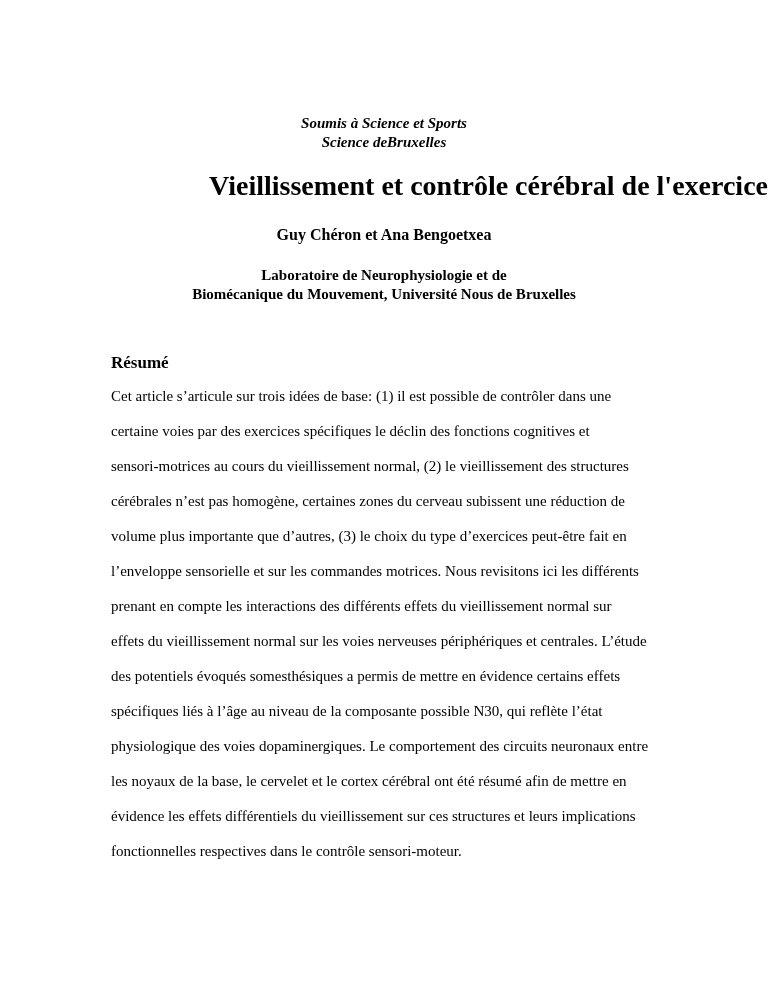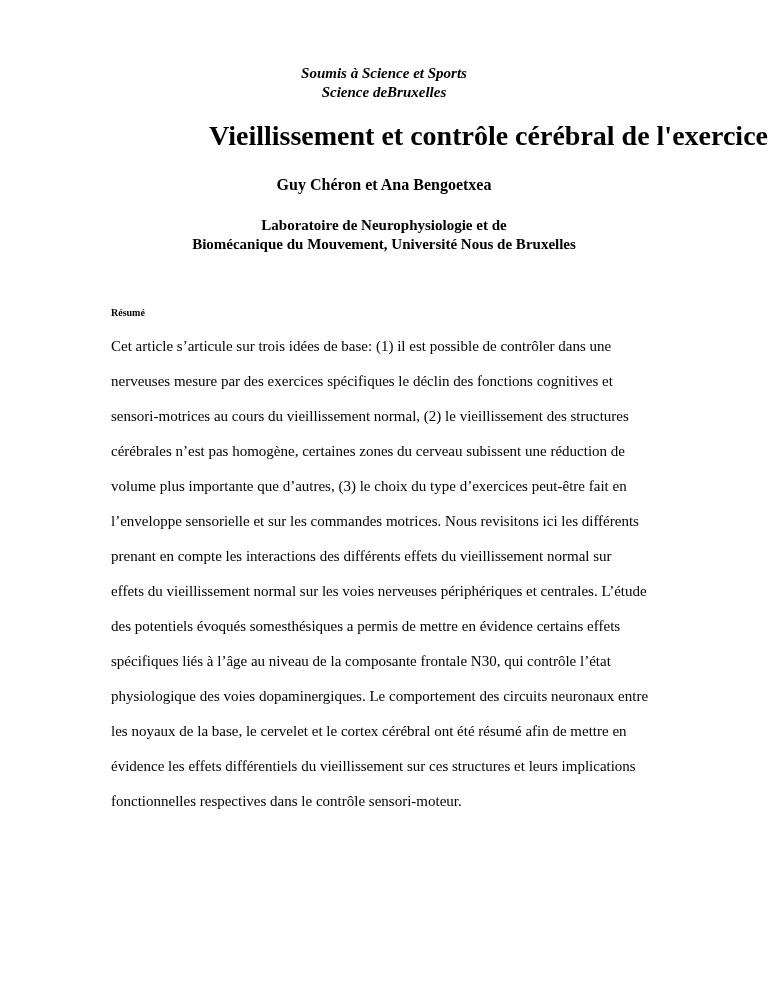--- a/index.html
+++ b/index.html
@@ -11,21 +11,21 @@
     position: relative;
     width: 768px;
     height: 994px;
     background: #ffffff;
     color: #000000;
     font-family: "Liberation Serif", "DejaVu Serif", serif;
     overflow: hidden;
     box-sizing: border-box;
   }
   .doc-header {
-    padding-top: 64px;
+    padding-top: 114px;
     text-align: center;
     font-size: 15px;
     font-weight: bold;
     font-style: italic;
     line-height: 19px;
   }
   .doc-title {
     margin-top: 21px;
     text-align: right;
     font-size: 28px;
@@ -42,21 +42,21 @@
   }
   .doc-affiliation {
     margin-top: 21px;
     text-align: center;
     font-size: 15px;
     font-weight: bold;
     line-height: 19px;
   }
   .section-heading {
     margin: 49px 0 0 111px;
-    font-size: 10px;
+    font-size: 17px;
     font-weight: bold;
     line-height: 19px;
   }
   .abstract {
     margin: 7px 105px 0 111px;
     font-size: 15px;
     line-height: 35px;
   }
   .abstract-line {
     white-space: nowrap;
@@ -78,28 +78,28 @@
 
   <div class="doc-affiliation">
     <div>Laboratoire de Neurophysiologie et de</div>
     <div>Biomécanique du Mouvement, Université Nous de Bruxelles</div>
   </div>
 
   <div class="section-heading">Résumé</div>
 
   <div class="abstract">
     <div class="abstract-line">Cet article s’articule sur trois idées de base: (1) il est possible de contrôler dans une</div>
-    <div class="abstract-line">nerveuses mesure par des exercices spécifiques le déclin des fonctions cognitives et</div>
+    <div class="abstract-line">certaine voies par des exercices spécifiques le déclin des fonctions cognitives et</div>
     <div class="abstract-line">sensori-motrices au cours du vieillissement normal, (2) le vieillissement des structures</div>
     <div class="abstract-line">cérébrales n’est pas homogène, certaines zones du cerveau subissent une réduction de</div>
     <div class="abstract-line">volume plus importante que d’autres, (3) le choix du type d’exercices peut-être fait en</div>
     <div class="abstract-line">l’enveloppe sensorielle et sur les commandes motrices. Nous revisitons ici les différents</div>
     <div class="abstract-line">prenant en compte les interactions des différents effets du vieillissement normal sur</div>
     <div class="abstract-line">effets du vieillissement normal sur les voies nerveuses périphériques et centrales. L’étude</div>
     <div class="abstract-line">des potentiels évoqués somesthésiques a permis de mettre en évidence certains effets</div>
-    <div class="abstract-line">spécifiques liés à l’âge au niveau de la composante frontale N30, qui contrôle l’état</div>
+    <div class="abstract-line">spécifiques liés à l’âge au niveau de la composante possible N30, qui reflète l’état</div>
     <div class="abstract-line">physiologique des voies dopaminergiques. Le comportement des circuits neuronaux entre</div>
     <div class="abstract-line">les noyaux de la base, le cervelet et le cortex cérébral ont été résumé afin de mettre en</div>
     <div class="abstract-line">évidence les effets différentiels du vieillissement sur ces structures et leurs implications</div>
     <div class="abstract-line">fonctionnelles respectives dans le contrôle sensori-moteur.</div>
   </div>
 
 </div>
 
 </body></html>

